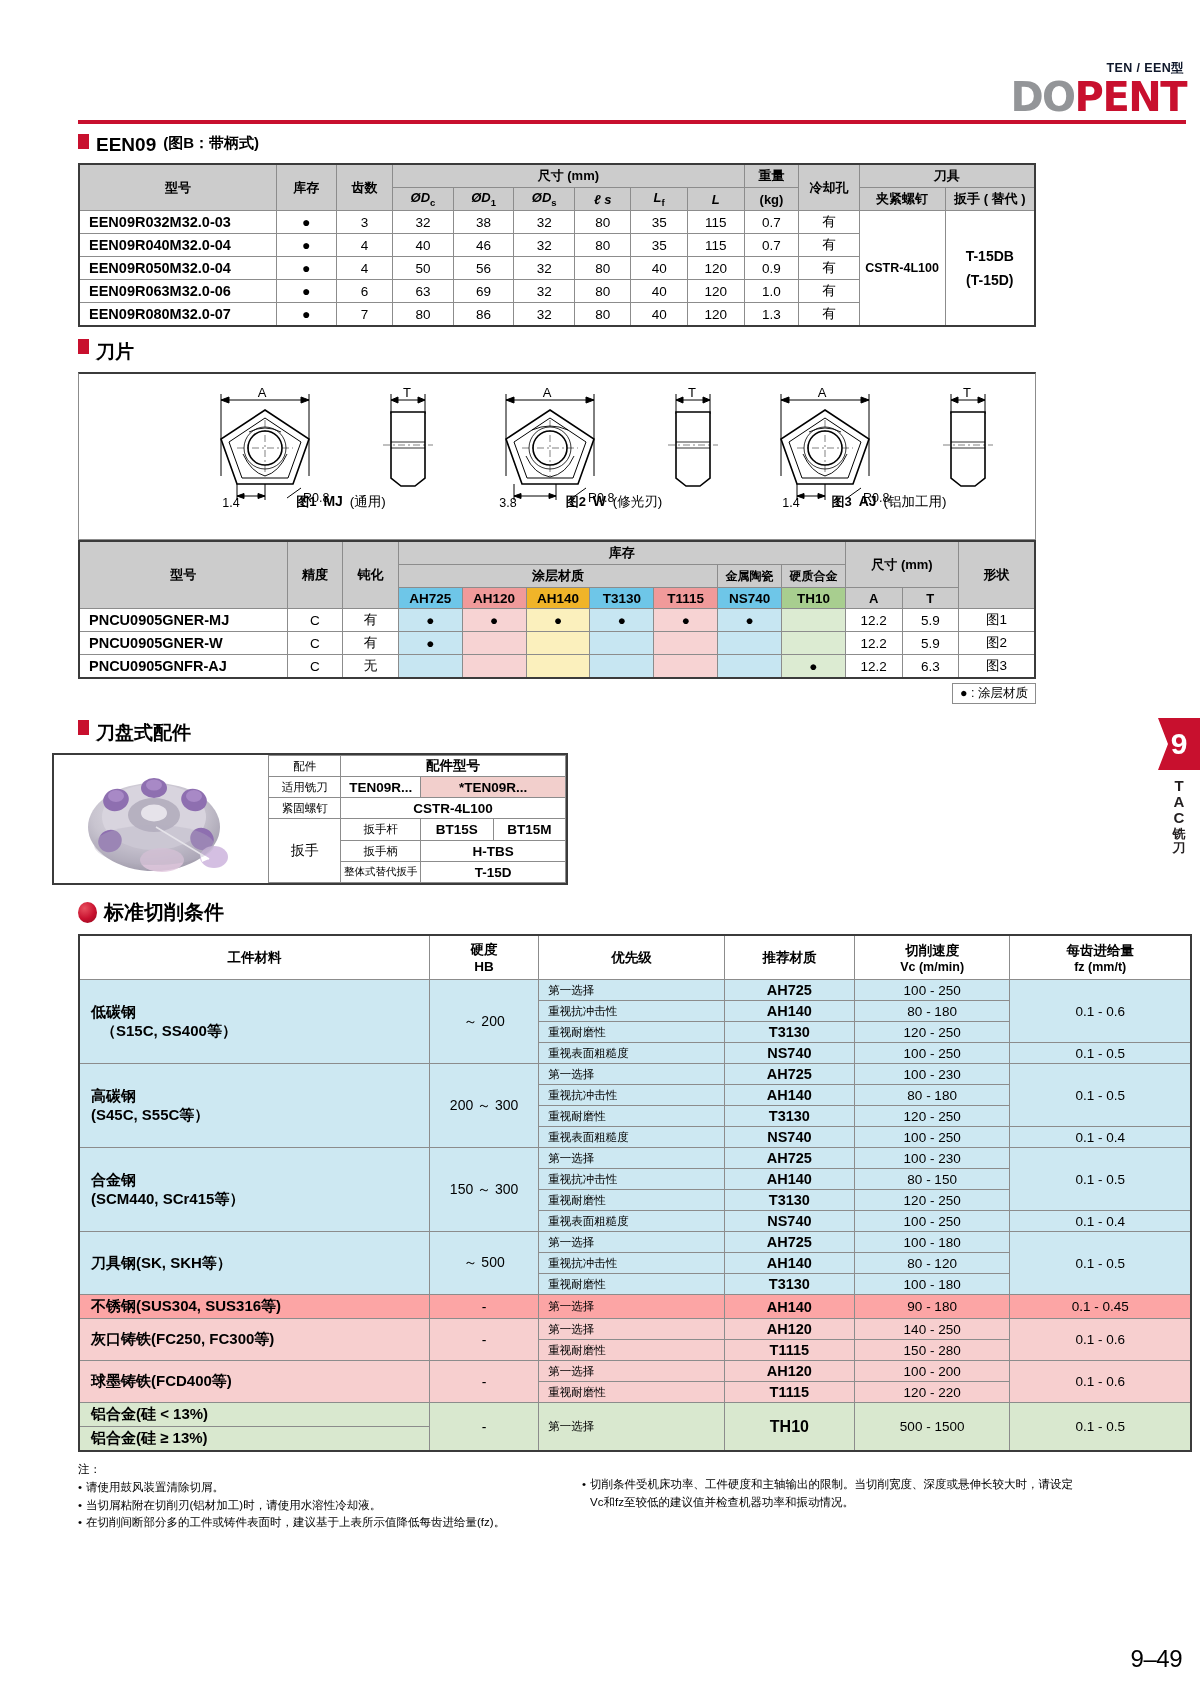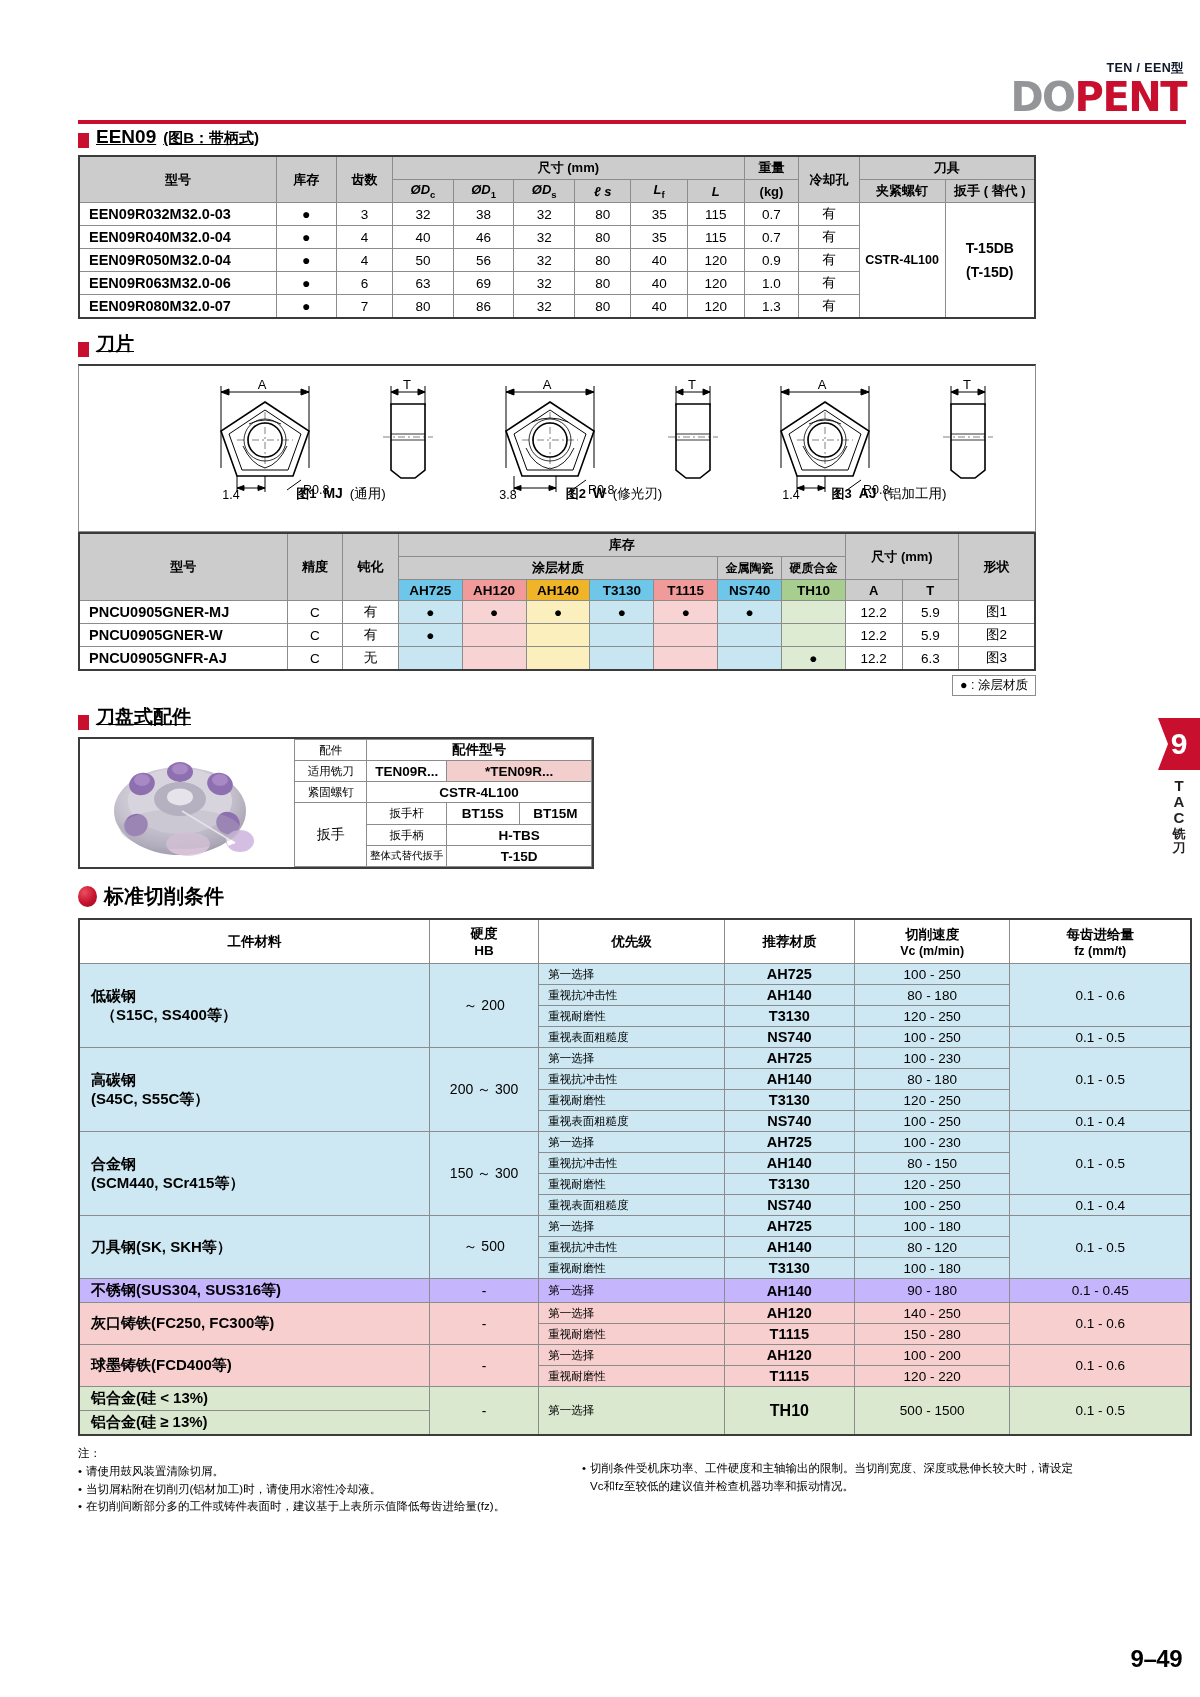--- a/index.html
+++ b/index.html
@@ -27,22 +27,22 @@
   }
   .brand-logo .g1 { color: #939598; }
   .brand-logo .g2 { color: #c8102e; }
   .rule-red {
     position: absolute; left: 78px; right: 14px; top: 120px;
     height: 4px; background: #c8102e;
   }
 
   
   .sec-title {
-    display: flex; align-items: flex-end; gap: 7px;
-    font-size: 19px; font-weight: bold; margin: 8px 0 7px 78px; text-decoration: underline;
+    display: flex; align-items: flex-start; gap: 7px;
+    font-size: 19px; font-weight: bold; margin: 16px 0 7px 78px;
   }
   .sec-title .bullet-sq {
     width: 11px; height: 15px; background: #c8102e; display: inline-block;
   }
   .sec-title .sub { font-size: 15px; font-weight: bold; }
   .sec-title-red-dot {
     display: flex; align-items: center; gap: 7px;
     font-size: 20px; font-weight: bold; margin: 0 0 8px 78px;
   }
   .sec-title-red-dot .dot {
@@ -98,42 +98,42 @@
   .legend-stock {
     margin-left: 78px; width: 958px; text-align: right;
     margin-top: 4px; margin-bottom: 6px;
   }
   .legend-stock span {
     display: inline-block; border: 1px solid #8c8c8c; padding: 1px 7px;
     font-size: 12.5px; background: #fff;
   }
 
   
-  .acc-wrap { margin-left: 78px; width: 516px; border: 2px solid #3b3b3b; display: flex; }
+  .acc-wrap { margin-left: 52px; width: 516px; border: 2px solid #3b3b3b; display: flex; }
   .acc-photo { width: 215px; height: 127px; position: relative; overflow: hidden; background:#fff; }
   #t3 { width: 299px; }
   #t3 th, #t3 td {
     border: 1px solid #8c8c8c; font-size: 12.5px; text-align: center; height: 21px;
   }
   #t3 thead th { background: #fff; font-weight: bold; font-size: 13.5px; }
   #t3 .lbl { background:#fff; font-weight: normal; font-size: 11.5px; width: 72px; }
   #t3 .val { font-weight: bold; font-size: 13.5px; }
   #t3 .val.pink { background: #f2cfcc; }
 
   
   #t4 { width: 1114px; }
   #t4 th, #t4 td { border: 1px solid #8c8c8c; font-size: 13px; text-align: center; }
   #t4 thead th { background: #fff; font-weight: bold; font-size: 13.5px; padding: 5px 2px; }
   #t4 td.mat { text-align: left; padding-left: 11px; font-size: 15px; font-weight: bold; }
   #t4 td.prio { text-align: left; padding-left: 9px; font-size: 11.5px; }
   #t4 td.grade { font-weight: bold; font-size: 14.5px; }
   #t4 td.vc, #t4 td.fz { font-size: 13.5px; }
   #t4 td.hb { font-size: 14px; }
   .row-blue td { background: #cde8f2; }
-  .row-yellow td { background: #c4b5fd; }
+  .row-yellow td { background: #fca5a5; }
   .row-pink td { background: #f7cfcf; }
   .row-green td { background: #d9e8cf; }
 
   
   .notes { margin-left: 78px; width: 1050px; display: flex; gap: 24px; margin-top: 9px; }
   .notes-col { font-size: 11.5px; line-height: 1.55; }
   .notes-col.left { width: 480px; }
   .notes-col.right { width: 500px; }
   .notes-title { font-size: 11.5px; }
   .note-li { display: flex; gap: 4px; }
@@ -150,21 +150,21 @@
     clip-path: polygon(0 0, 100% 0, 100% 100%, 0 100%, 10px 50%);
   }
   .side-tab .vtext {
     margin-top: 8px; text-align: center; font-size: 15px;
     font-weight: bold; line-height: 1.08; color: #231f20;
   }
   .side-tab .vtext .cn2 { font-size: 13px; font-weight: bold; }
 
   .pageno {
     position: absolute; right: 18px; bottom: 24px;
-    font-size: 24px; font-weight: bold; letter-spacing: -0.5px;
+    font-size: 24px; font-weight: normal; letter-spacing: -0.5px;
   }
   svg { display: block; }
 </style>
 </head>
 <body>
 
 <div class="page-header">
   <div class="brand-type">TEN / EEN型</div>
   <div class="brand-logo">
     <span class="g1">DO</span><span class="g2">PENT</span>

